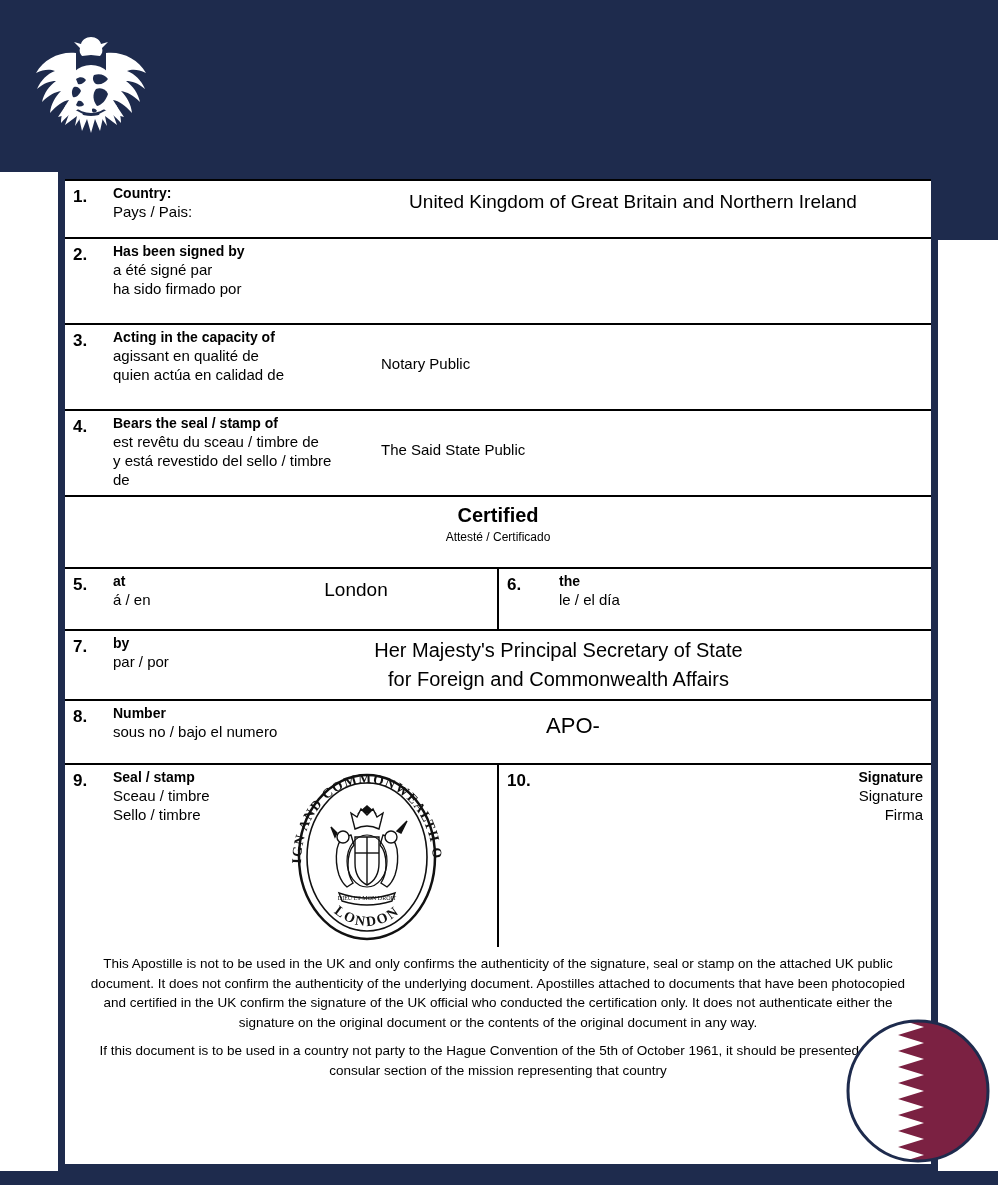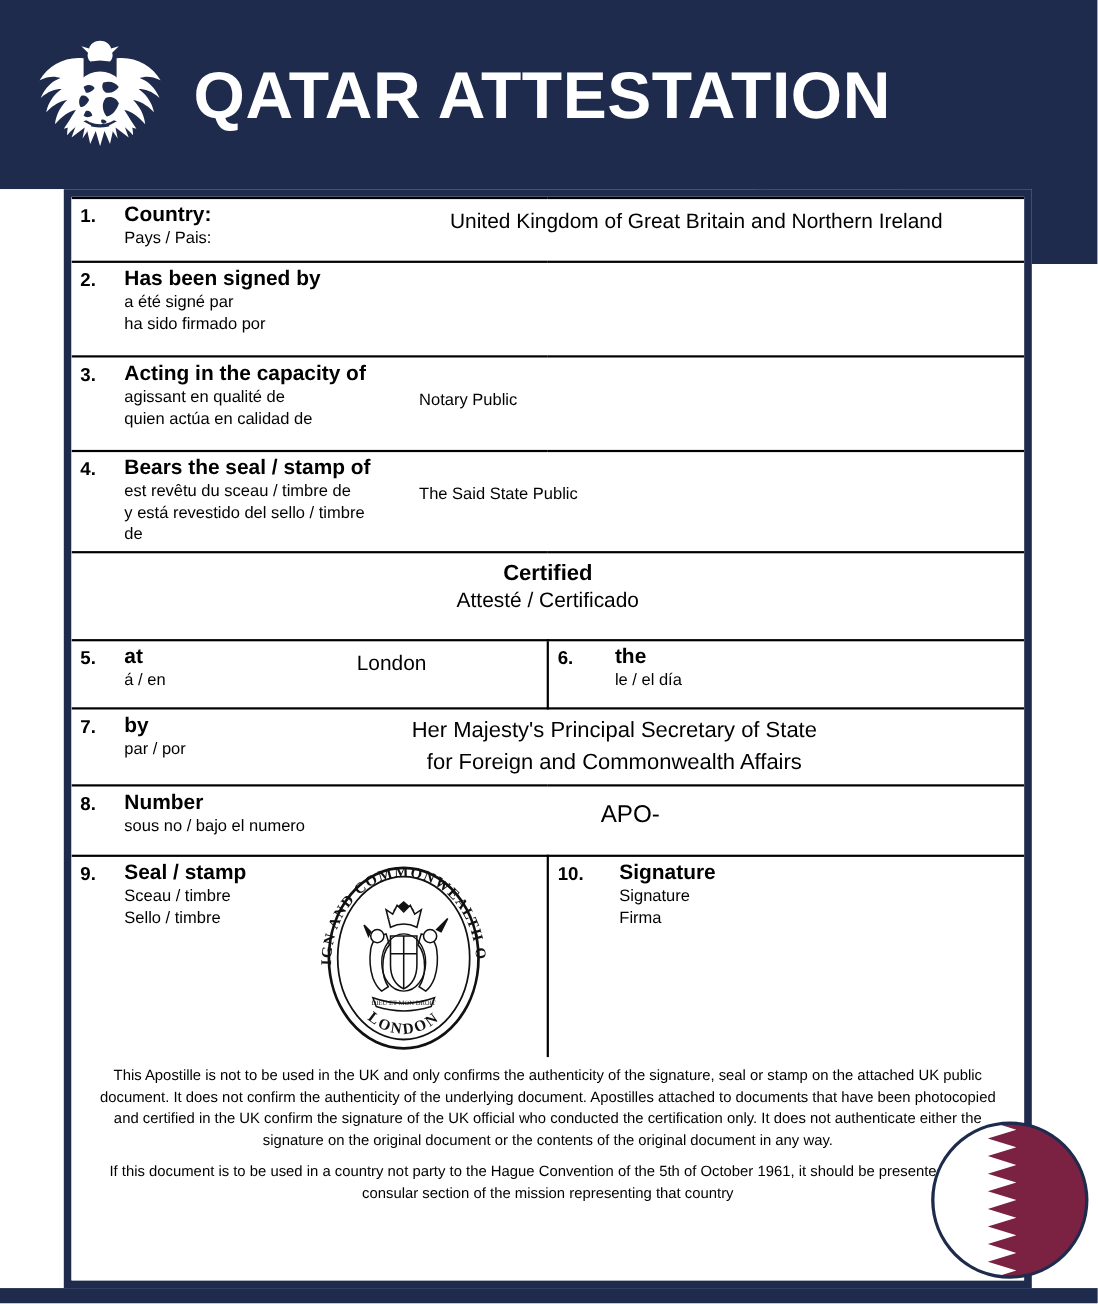--- a/index.html
+++ b/index.html
@@ -56,39 +56,39 @@
     z-index: 6;
   }
   .doc-inner { position: relative; width: 100%; height: 100%; background: #ffffff; overflow: hidden; }
 
   
   .tbl { width: 100%; border-collapse: collapse; table-layout: fixed; }
   .tbl td { border: 2px solid #000; vertical-align: top; padding: 0; }
   .cellpad { padding: 4px 8px 6px 8px; position: relative; }
 
   .num { font-weight: bold; font-size: 17px; color: #000; }
-  .lbl-en { font-weight: bold; font-size: 19px; color: #000; line-height: 1.18; }
+  .lbl-en { font-weight: bold; font-size: 14px; color: #000; line-height: 1.18; }
   .lbl-sub { font-size: 15px; color: #000; line-height: 1.28; }
   .value { font-size: 19px; color: #000; font-weight: normal; }
   .value-sm { font-size: 15px; color: #000; }
 
   .row-flex { display: flex; align-items: flex-start; }
   .col-num { width: 40px; flex: 0 0 40px; padding-top: 2px; }
   .col-lbl { width: 230px; flex: 0 0 230px; }
   .col-val { flex: 1 1 auto; }
 
   
   .title-block { text-align: center; padding: 7px 0 8px 0; }
   .title-main { font-size: 21px; font-weight: bold; letter-spacing: 0.4px; }
   .title-sub { font-size: 17px; margin-top: 3px; }
 
   
   .certified-block { text-align: center; padding: 7px 0 23px 0; }
   .certified-main { font-size: 20px; font-weight: bold; }
-  .certified-sub { font-size: 19px; margin-top: 3px; }
+  .certified-sub { font-size: 12px; margin-top: 3px; }
 
   
   .val-center { text-align: center; font-size: 20px; line-height: 1.28; padding-top: 3px; }
   .val-apo { text-align: center; font-size: 22px; padding-top: 8px; }
 
   
   .seal-wrap { position: absolute; left: 212px; top: 6px; width: 180px; height: 172px; }
   .seal-wrap svg { display: block; width: 180px; height: 172px; }
 
   
@@ -133,21 +133,20 @@
         <g fill="#1e2b4d">
           <path d="M46 48 c4 -3 8 -2 10 1 -2 3 -5 5 -8 4 z"></path>
           <path d="M44 56 c3 -1 6 1 7 4 -2 4 -5 7 -8 6 -2 -4 -1 -8 1 -10 z"></path>
           <path d="M48 70 c3 -1 5 1 6 4 -3 2 -6 2 -8 0 z"></path>
           <path d="M64 44 c6 -2 11 0 14 4 -3 4 -7 6 -12 5 -3 -2 -4 -6 -2 -9 z"></path>
           <path d="M66 58 c5 -2 10 0 12 5 -2 6 -6 11 -11 12 -4 -5 -5 -12 -1 -17 z"></path>
           <path d="M62 78 c2 -1 4 0 5 2 -2 2 -4 2 -5 0 z"></path>
         </g>
       </svg>
     </span>
-    <span class="header-title">QATAR ATTESTATION</span>
   </div>
 
   <div class="left-strip"></div>
 
   <div class="doc-frame">
     <div class="doc-inner">
       <table class="tbl">
 
         <tbody>
 
@@ -314,21 +313,21 @@
                     <path d="M62 122 q28 10 56 0 l-3 8 q-25 8 -50 0 z" fill="#fff"></path>
                     <text x="90" y="129" font-family="'Liberation Serif',serif" font-size="6" text-anchor="middle" fill="#111" stroke="none">DIEU ET MON DROIT</text>
                   </g>
                 </svg>
               </span>
             </div>
           </td>
           <td style="border-right:none;border-bottom:none;margin-top:43px;">
             <div class="cellpad row-flex" style="min-height:182px;">
               <div class="col-num num" style="width:56px;flex:0 0 56px;">10.</div>
-              <div style="flex:1 1 auto;">
+              <div style="flex:1 1 auto;text-align:right;">
                 <div class="lbl-en">Signature</div>
                 <div class="lbl-sub">Signature</div>
                 <div class="lbl-sub">Firma</div>
               </div>
             </div>
           </td>
         </tr>
       </tbody>
         </table>
 

